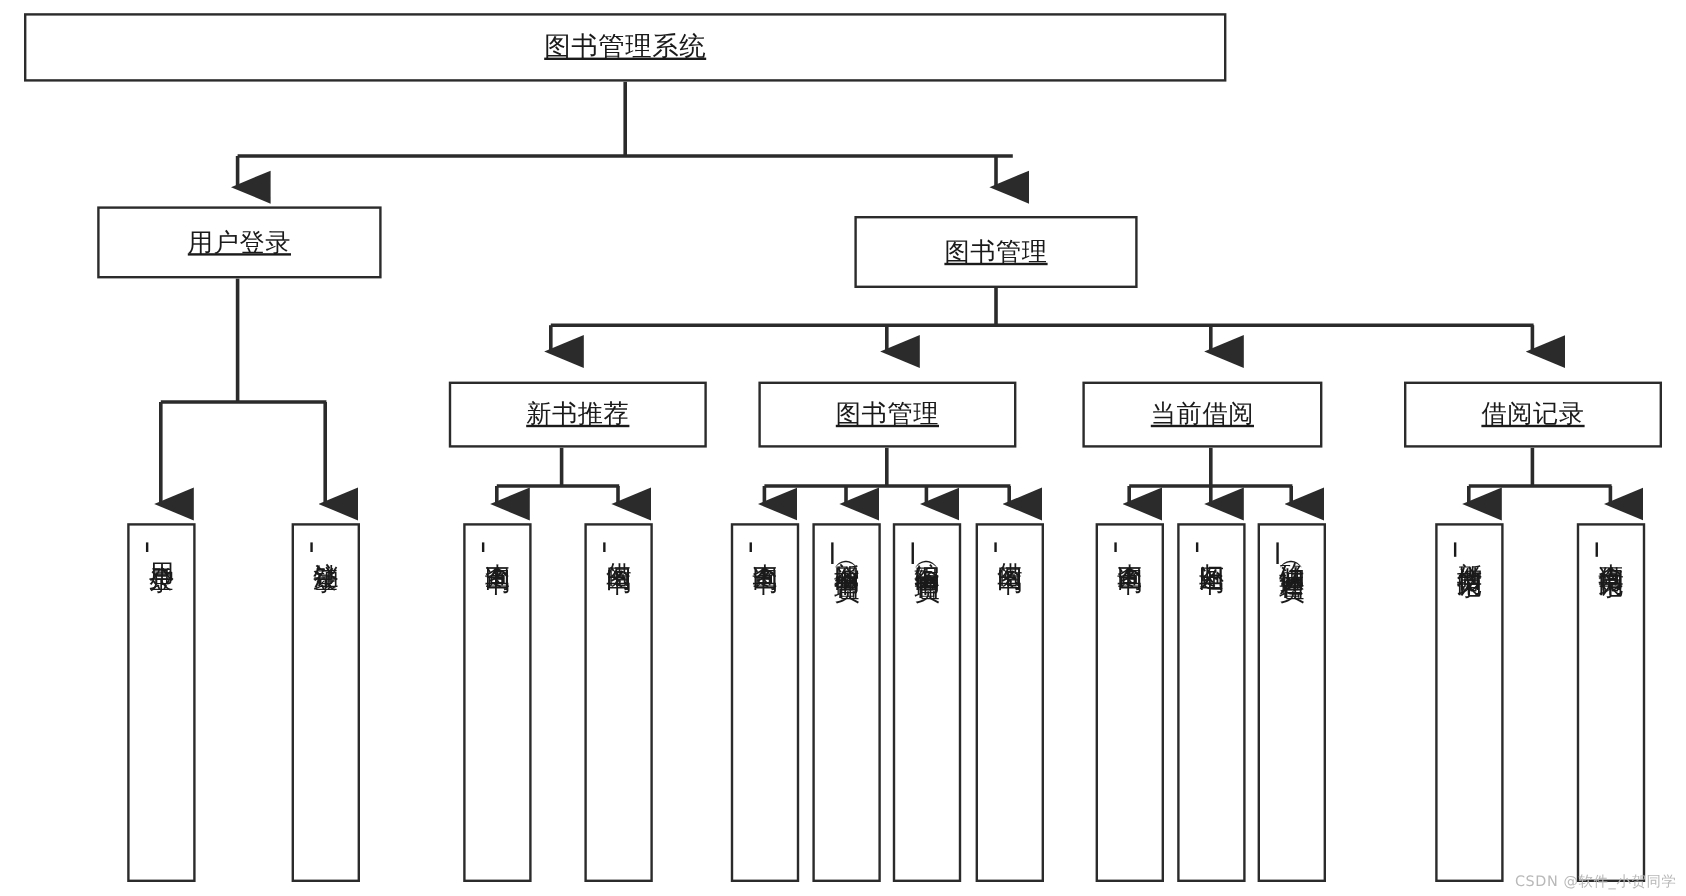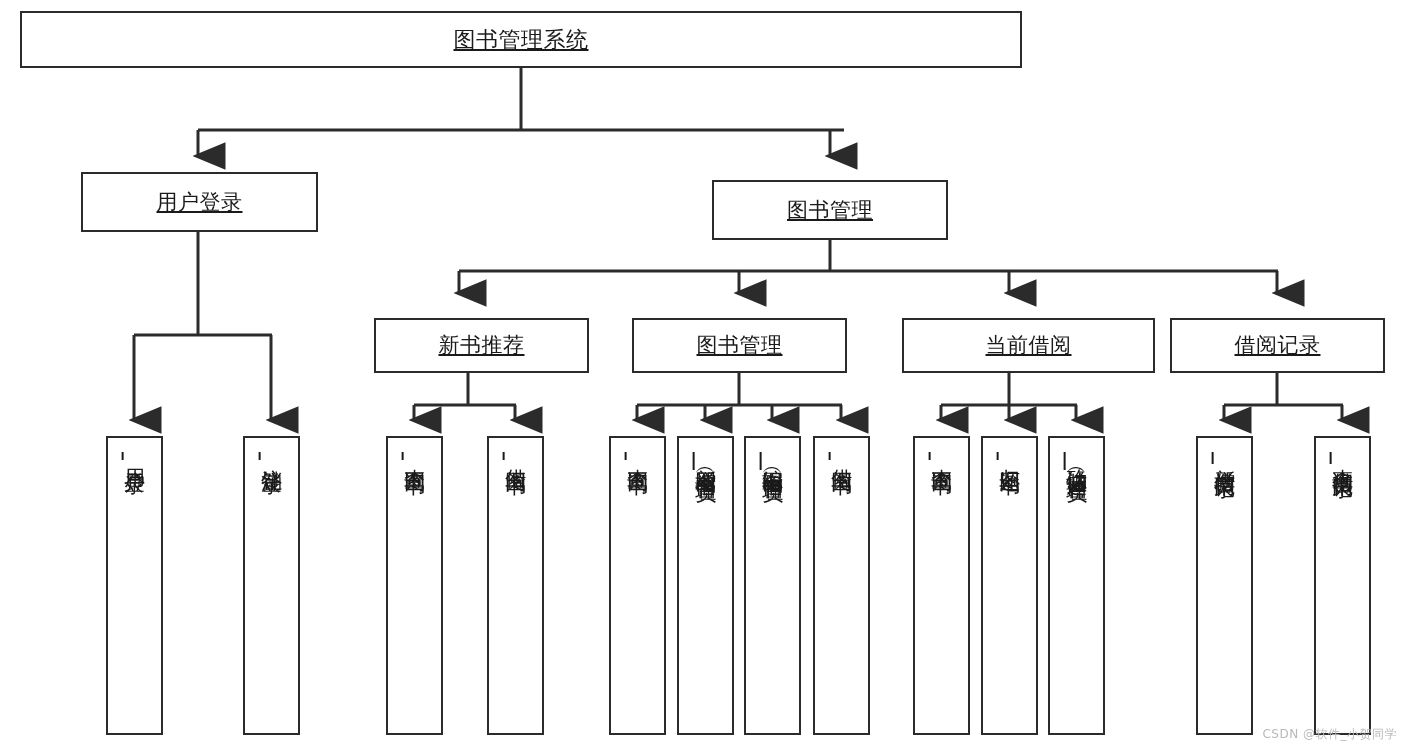--- a/index.html
+++ b/index.html
@@ -136,21 +136,21 @@
   <div class="node horiz" style="left:712px; top:180px; width:236px; height:60px;">
     <span class="lbl">图书管理</span>
   </div>
 
   <div class="node horiz" style="left:374px; top:318px; width:215px; height:55px;">
     <span class="lbl">新书推荐</span>
   </div>
   <div class="node horiz" style="left:632px; top:318px; width:215px; height:55px;">
     <span class="lbl">图书管理</span>
   </div>
-  <div class="node horiz" style="left:902px; top:318px; width:253px; height:55px;">
+  <div class="node horiz" style="left:902px; top:318px; width:200px; height:55px;">
     <span class="lbl">当前借阅</span>
   </div>
   <div class="node horiz" style="left:1170px; top:318px; width:215px; height:55px;justify-content:center;">
     <span class="lbl">借阅记录</span>
   </div>
 
   <div class="node vert" style="left:106px; top:436px; width:57px; height:299px;">
     <span class="lbl">用户登录</span>
   </div>
   <div class="node vert" style="left:243px; top:436px; width:57px; height:299px;">

